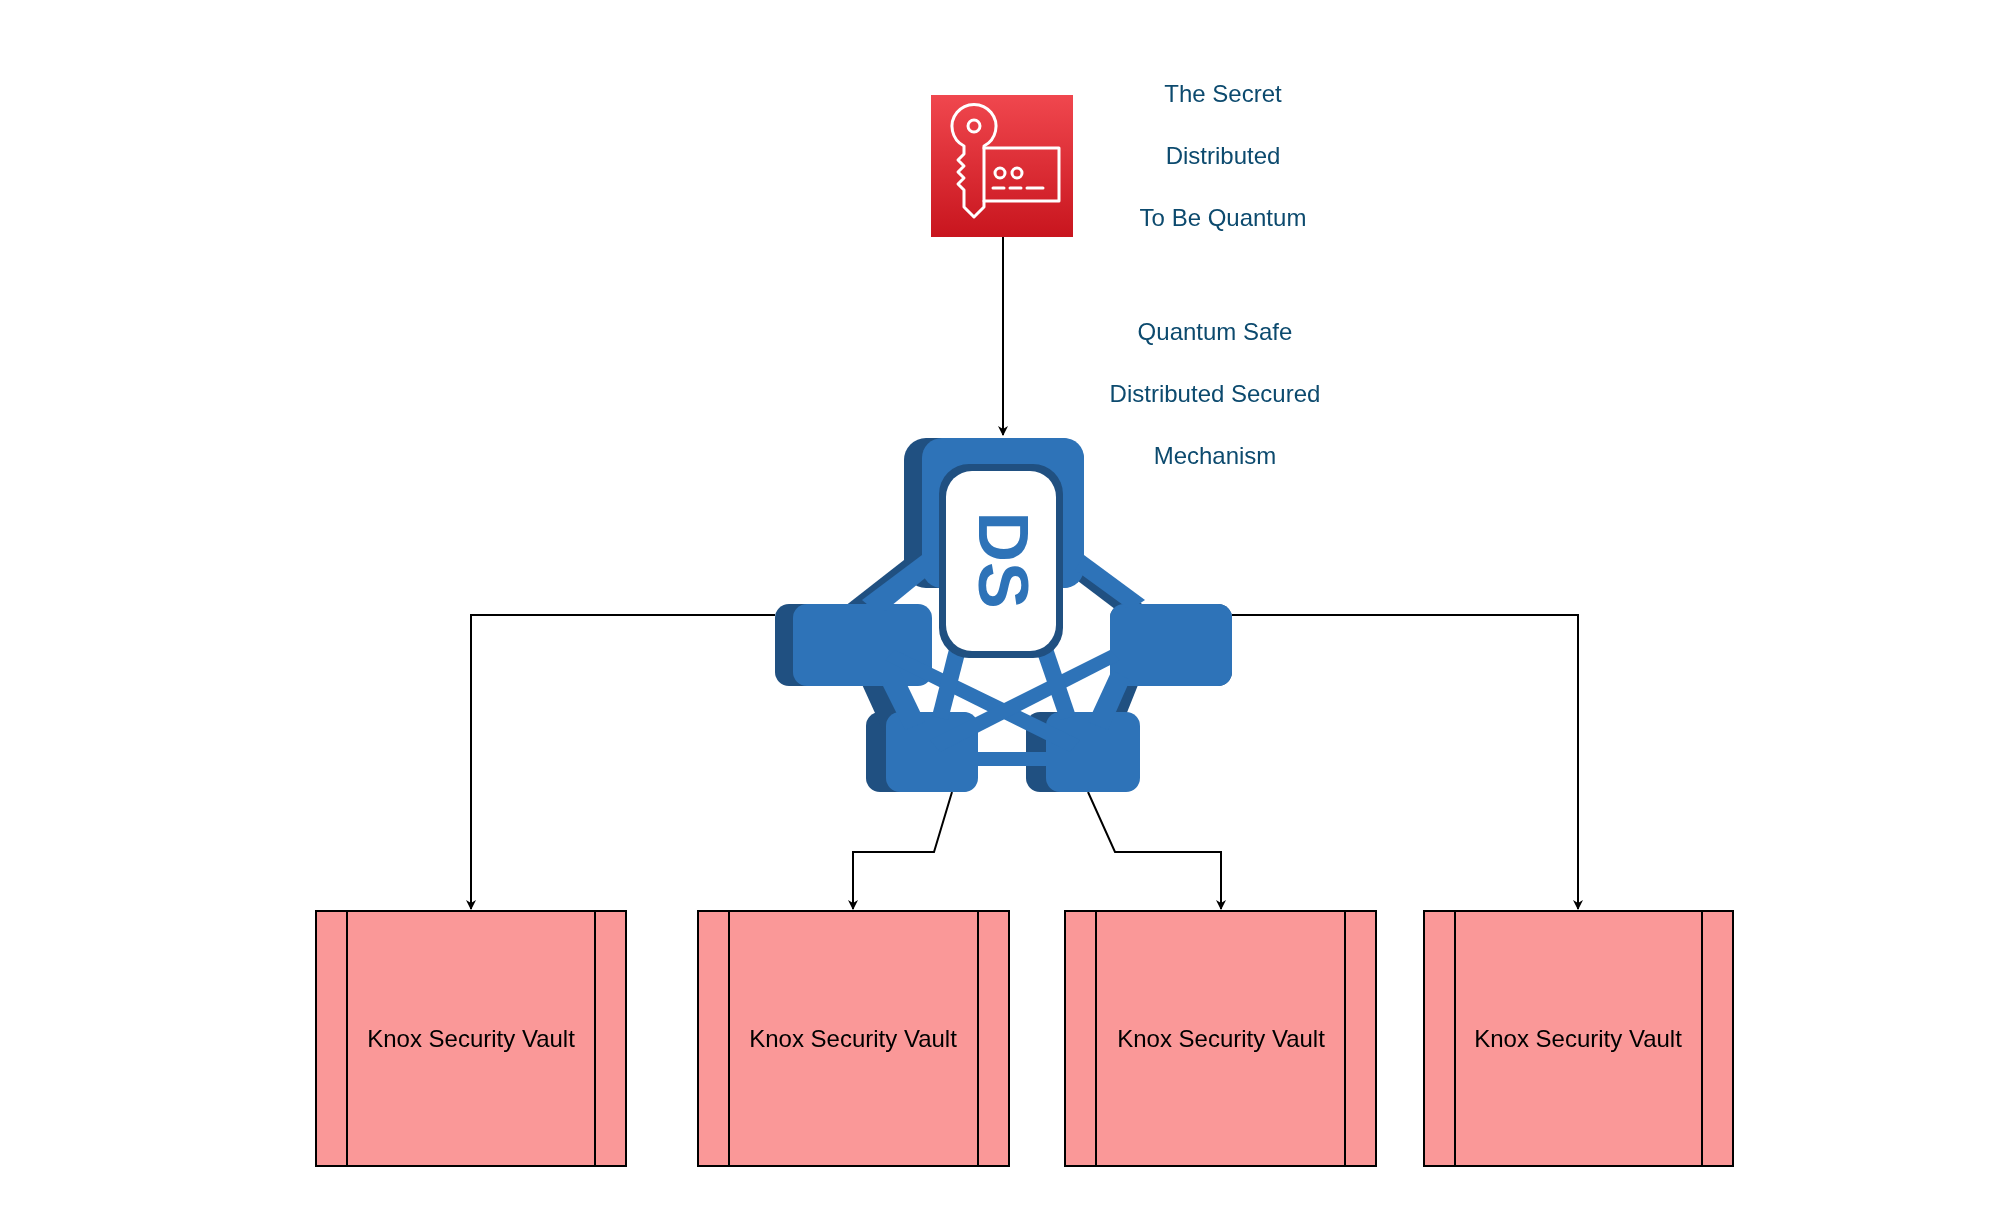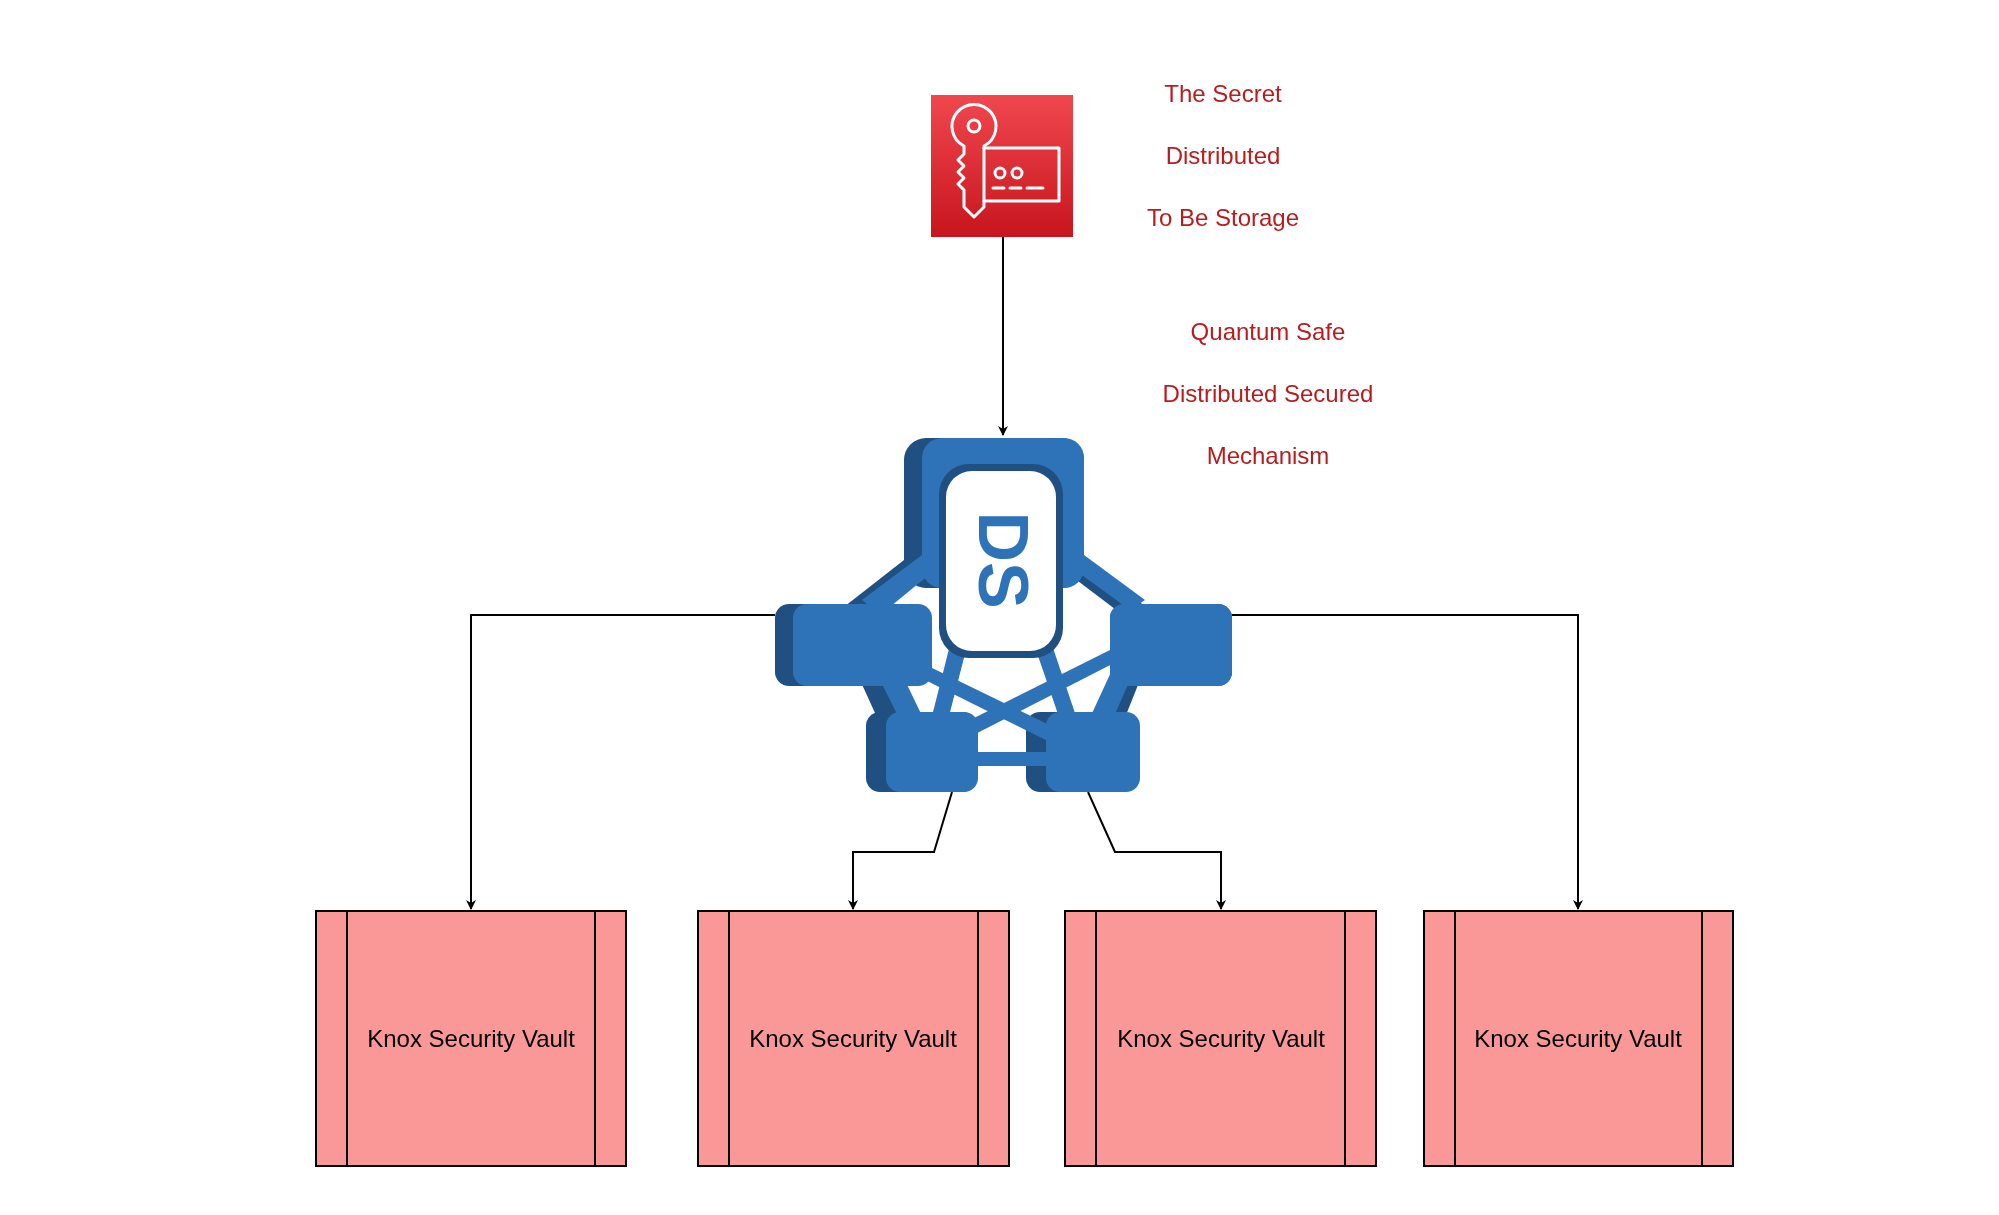--- a/index.html
+++ b/index.html
@@ -1,20 +1,20 @@
 <!DOCTYPE html>
 <html><head>
 <meta charset="utf-8">
 <style>
   html, body { margin: 0; padding: 0; background: #ffffff; }
   body { width: 1999px; height: 1215px; position: relative; overflow: hidden;
          font-family: "Liberation Sans", sans-serif; color: #000; }
   #canvas { position: absolute; left: 0; top: 0; width: 1999px; height: 1215px; }
   .label { position: absolute; text-align: center; font-size: 24px; line-height: 31px;
-           font-family: "Liberation Sans", sans-serif; color: #b91c1c; white-space: pre-line; }
+           font-family: "Liberation Sans", sans-serif; color: #0c4a6e; white-space: pre-line; }
   .vault-text { font-family: "Liberation Sans", sans-serif; font-size: 24px; fill: #000; }
   .ds-text { font-family: "Liberation Sans", sans-serif; font-weight: bold; font-size: 70px; fill: #2E73B8; }
 </style>
 </head>
 <body>
 
 <svg id="canvas" viewBox="0 0 1999 1215" xmlns="http://www.w3.org/2000/svg">
   <defs>
     <linearGradient id="redGrad" x1="0" y1="0" x2="0" y2="1">
       <stop offset="0" id="redTop" stop-color="#F0474E"></stop>
@@ -114,20 +114,20 @@
       <line x1="1455" y1="911" x2="1455" y2="1166" stroke="#000" stroke-width="2"></line>
       <line x1="1702" y1="911" x2="1702" y2="1166" stroke="#000" stroke-width="2"></line>
       <text class="vault-text" x="1578" y="1047" text-anchor="middle">Knox Security Vault</text>
     </g>
   </g>
 </svg>
 
 <div class="label" style="left:1103px; top:47px; width:240px;">
   <div>The Secret</div>
   <div>Distributed</div>
-  <div>To Be Storage</div>
+  <div>To Be Quantum</div>
 </div>
 
-<div class="label" style="left:1138px; top:285px; width:260px;">
+<div class="label" style="left:1085px; top:285px; width:260px;">
   <div>Quantum Safe</div>
   <div>Distributed Secured</div>
   <div>Mechanism</div>
 </div>
 
 </body></html>

